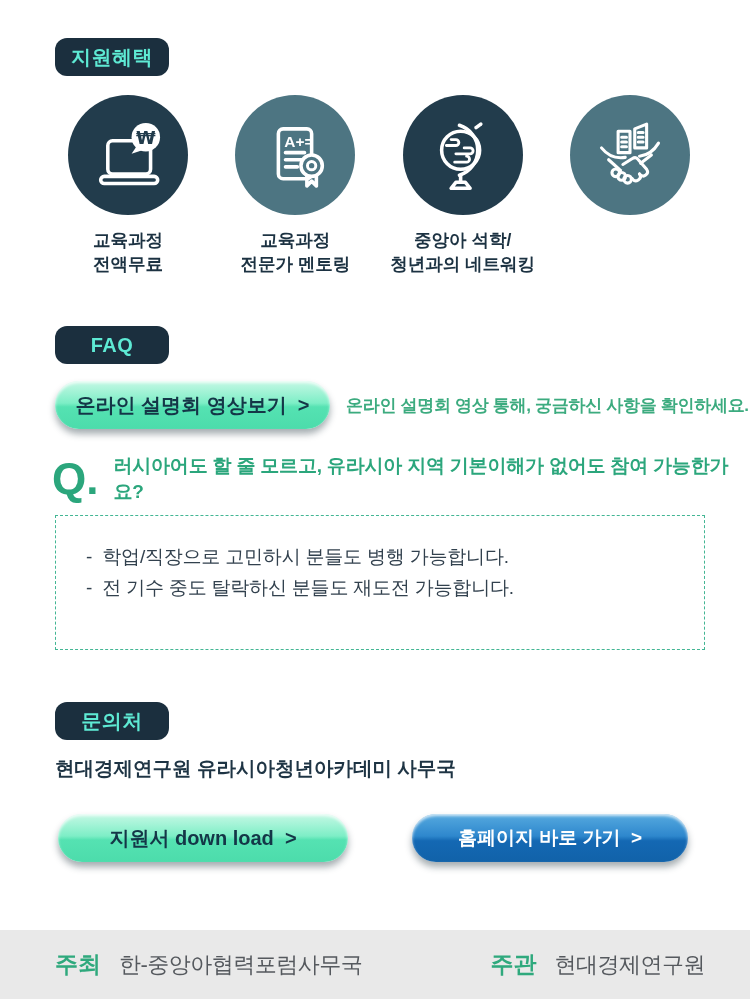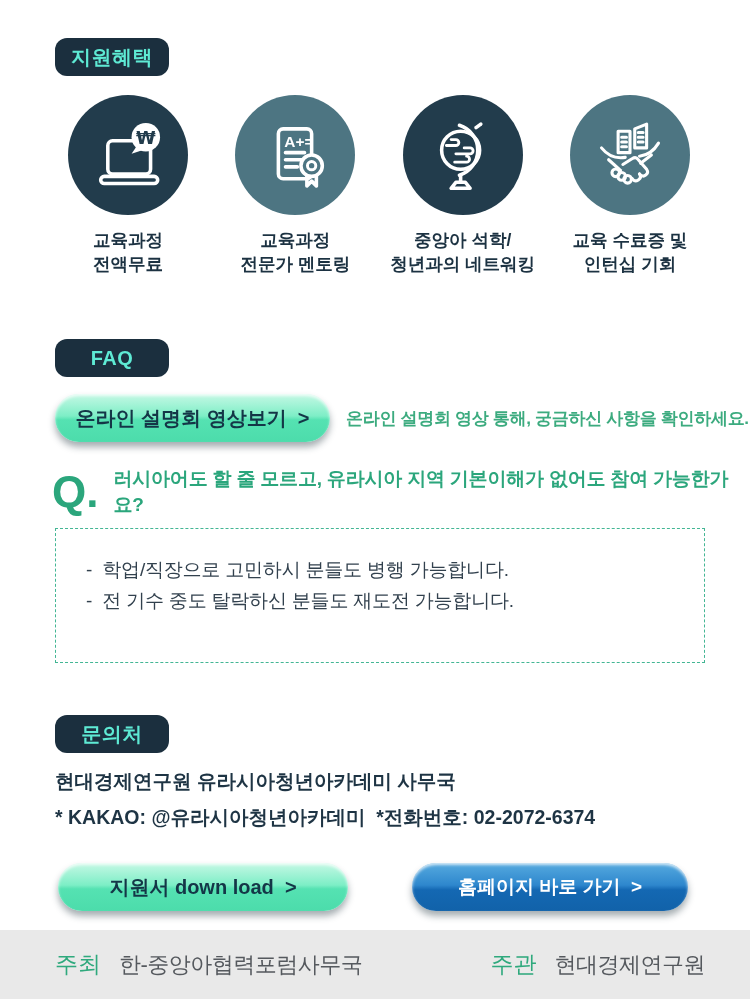--- a/index.html
+++ b/index.html
@@ -27,21 +27,21 @@
     display:flex; align-items:center; justify-content:center;
   }
   .circle.navy { background:#223c4c; }
   .circle.teal { background:#4d7582; }
   .benefit-label {
     margin-top:13px; text-align:center;
     font-size:17.5px; font-weight:bold; color:#1c3242; line-height:1.38;
     white-space:nowrap;
   }
   
-  .faq { margin-top:63px; }
+  .faq { margin-top:50px; }
   .video-row { margin-top:17px; display:flex; align-items:center; padding-left:55px; }
   .pill {
     border:none; cursor:pointer; height:48px; border-radius:24px;
     font-family:inherit; font-weight:bold; font-size:20px; white-space:pre;
     display:flex; align-items:center; justify-content:center;
     box-shadow:0 5px 7px rgba(30,50,60,.4), inset 0 2px 3px rgba(255,255,255,.75);
   }
   .pill.mint {
     background:linear-gradient(180deg,#c6f8e5 0%,#7deec6 46%,#55e2b2 54%,#4cdcab 100%);
     color:#143647;
@@ -85,21 +85,21 @@
   }
   .download-button { width:290px; }
   .homepage-button { width:276px; font-size:19px; }
   
   .footer {
     position:absolute; left:0; bottom:0; width:750px; height:69px;
     background:#e9e9e9; display:flex; align-items:center;
     justify-content:space-between; padding:0 45px 0 55px;
   }
   .footer-group { display:flex; align-items:center; }
-  .footer-label { color:#2fa97d; font-size:23px; font-weight:400; margin-right:18px; }
+  .footer-label { color:#2fa97d; font-size:23px; font-weight:700; margin-right:18px; }
   .footer-value { color:#55595e; font-size:22px; font-weight:300; letter-spacing:-0.5px; }
 </style>
 </head>
 <body>
 
 <section class="benefits">
   <div class="badge">지원혜택</div>
 
   <div class="icons-row">
 
@@ -180,24 +180,20 @@
             <path d="M26 40 l8 -5 q3 -2 5 1 l7 8 q2 3 -1 5 q-2 2 -5 -1"></path>
             <path d="M40 48 q2 3 -1 5 q-3 2 -5 -1"></path>
           </g>
           <g fill="none" stroke="#ffffff" stroke-width="2.6" stroke-linecap="round">
             <circle cx="20" cy="47" r="3.2"></circle>
             <circle cx="25" cy="50" r="3.2"></circle>
             <circle cx="30" cy="52.5" r="3.2"></circle>
           </g>
         </svg>
       </div>
-      <div class="benefit-label">
-        <span>교육 수료증 및</span><br>
-        <span>인턴십 기회</span>
-      </div>
     </div>
 
   </div>
 </section>
 
 <section class="faq">
   <div class="badge">FAQ</div>
 
   <div class="video-row">
     <button class="pill mint video-button">온라인 설명회 영상보기  &gt;</button>
@@ -211,21 +207,20 @@
 
   <div class="answer-box">
     <div class="answer-line">-  학업/직장으로 고민하시 분들도 병행 가능합니다.</div>
     <div class="answer-line">-  전 기수 중도 탈락하신 분들도 재도전 가능합니다.</div>
   </div>
 </section>
 
 <section class="contact">
   <div class="badge">문의처</div>
   <div class="contact-line1">현대경제연구원 유라시아청년아카데미 사무국</div>
-  <div class="contact-line2">* KAKAO: @유라시아청년아카데미  *전화번호: 02-2072-6374</div>
 </section>
 
 <div class="actions-row">
   <button class="pill mint download-button">지원서 down load  &gt;</button>
   <button class="pill blue homepage-button">홈페이지 바로 가기  &gt;</button>
 </div>
 
 <footer class="footer">
   <div class="footer-group">
     <span class="footer-label">주최</span>

